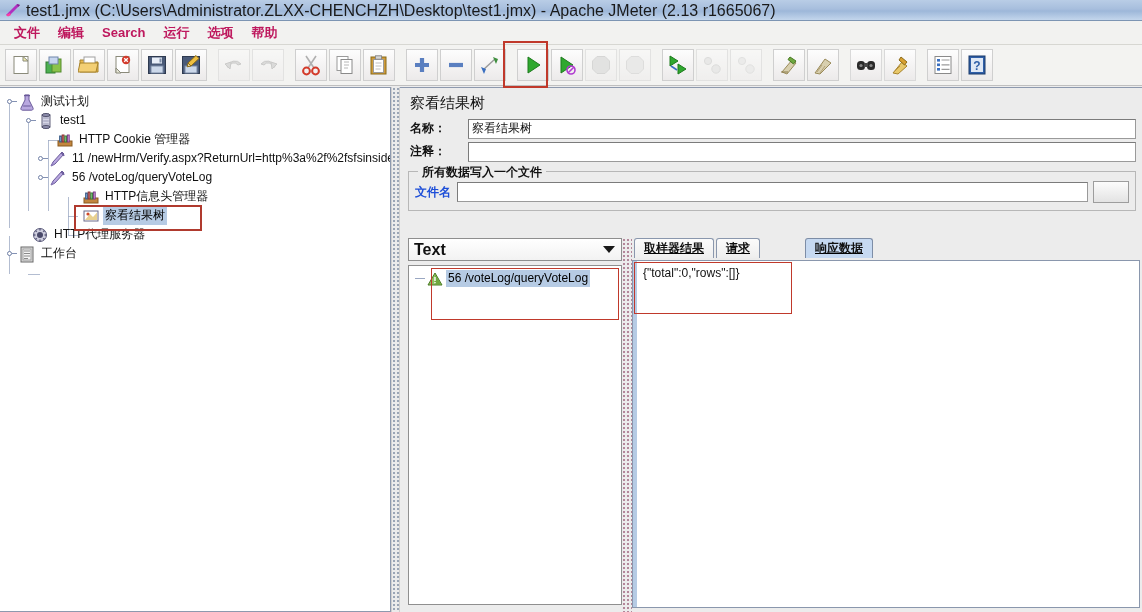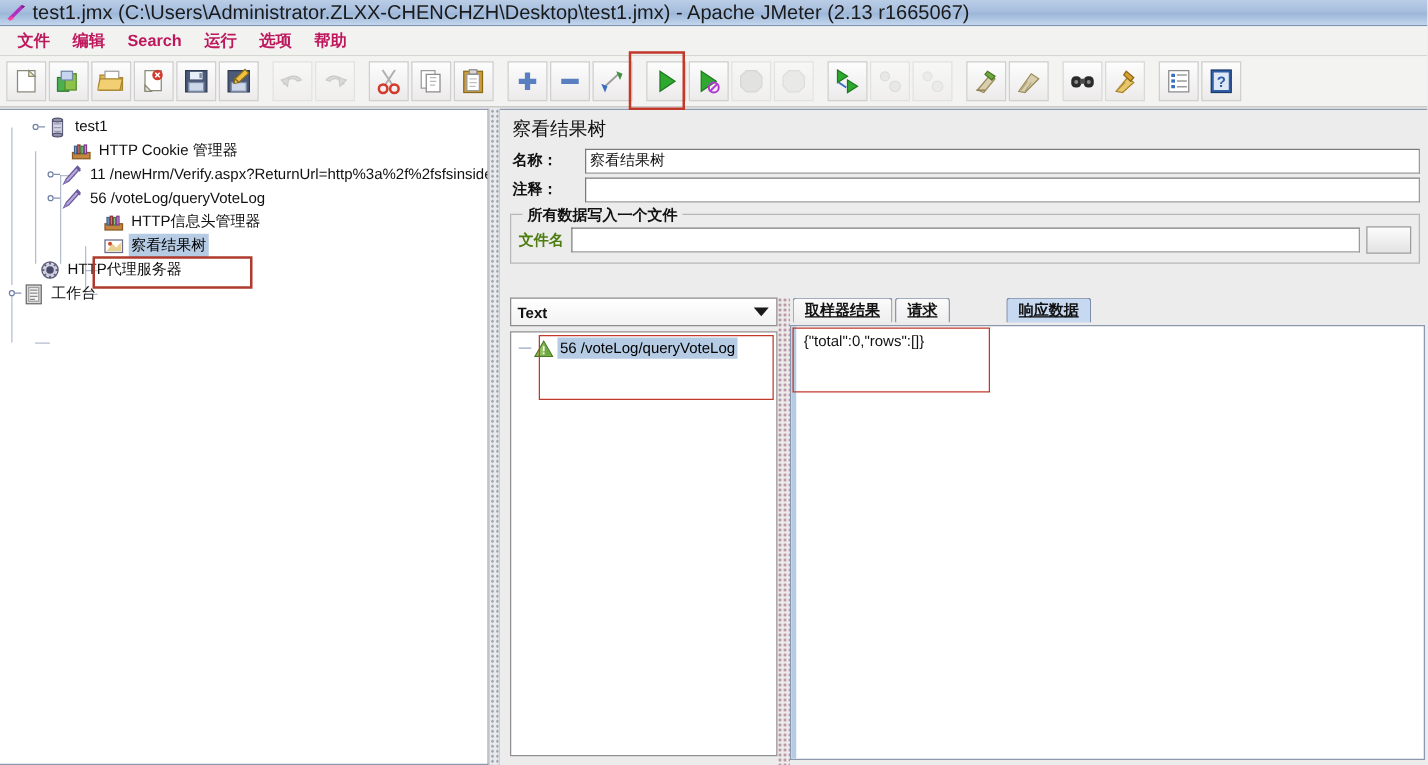--- a/index.html
+++ b/index.html
@@ -147,39 +147,39 @@
     position: relative;
     padding: 9px 6px 7px 6px;
     background: #ececec;
   }
   .groupbox > .legend {
     position: absolute; top: -8px; left: 9px;
     background: #ececec; padding: 0 4px;
     font-size: 12px; font-weight: bold; color: #111;
   }
   .filerow { display: flex; align-items: center; }
-  .filerow .flabel2 { font-size: 12px; font-weight: bold; color: #4d7c0f; margin-right: 6px; }
+  .filerow .flabel2 { font-size: 12px; font-weight: bold; color: #1d4ed8; margin-right: 6px; }
   .browsebtn {
     width: 36px; height: 22px; margin-left: 5px; flex: 0 0 auto;
     border: 1px solid #9d9d9d;
     background: linear-gradient(to bottom,#fcfcfc,#e3e3e3);
   }
 
   
   .bottomwrap {
     position: absolute; left: 0; top: 150px; width: 742px; height: 375px;
     display: flex;
   }
   .leftcol { width: 222px; flex: 0 0 auto; padding-left: 8px; position: relative; }
   .combo {
     height: 23px; border: 1px solid #8e8e8e;
     background: linear-gradient(to bottom,#ffffff,#f2f2f2);
     display: flex; align-items: center; justify-content: space-between;
     padding: 0 3px 0 5px;
-    font-size: 12px; color: #111; font-weight: bold;
+    font-size: 16px; color: #111; font-weight: bold;
   }
   .combo .arrow {
     width: 0; height: 0; border-left: 6px solid transparent;
     border-right: 6px solid transparent; border-top: 7px solid #1a1a1a;
     margin-right: 3px;
   }
   .resulttree {
     margin-top: 4px; height: 340px;
     background: #fff; border: 1px solid #8f8f8f;
     position: relative; overflow: hidden;
@@ -464,20 +464,34 @@
       <div class="vline" style="left:9px;  top:14px; height:126px;"></div>
       <div class="vline" style="left:28px; top:33px; height:90px;"></div>
       <div class="vline" style="left:48px; top:52px; height:71px;"></div>
       <div class="vline" style="left:68px; top:109px; height:38px;"></div>
       <div class="vline" style="left:9px;  top:148px; height:38px;"></div>
       <div class="hline" style="left:48px; top:52px; width:12px;"></div>
       <div class="hline" style="left:68px; top:128px; width:10px;"></div>
       <div class="hline" style="left:68px; top:147px; width:10px;"></div>
       <div class="hline" style="left:28px; top:186px; width:12px;"></div>
 
+      <div class="tnode" style="padding-left:2px;">
+        <span class="handle">
+            <span class="knob"></span>
+            <span class="stem"></span>
+          </span>
+        <span class="nicon">
+          <svg width="18" height="18" viewBox="0 0 18 18">
+              <path d="M7 2 h4 v5 l4 8 a1.5 1.5 0 0 1 -1.3 2.2 h-9.4 A1.5 1.5 0 0 1 3 15 l4 -8 Z" fill="#b9a8e0" stroke="#6a5a9a"></path>
+              <path d="M6 2.5 h6" stroke="#6a5a9a" stroke-width="1.4"></path>
+              <path d="M5.2 13 h7.6" stroke="#6a5a9a"></path>
+            </svg>
+        </span>
+        <span class="tlabel">测试计划</span>
+      </div>
 
       <div class="tnode" style="padding-left:21px;">
         <span class="handle">
             <span class="knob"></span>
             <span class="stem"></span>
           </span>
         <span class="nicon">
           <svg width="18" height="18" viewBox="0 0 18 18">
               <rect x="5" y="3" width="8" height="12" fill="#d6d6e6" stroke="#60607a"></rect>
               <ellipse cx="9" cy="3" rx="4" ry="1.5" fill="#8f8fae" stroke="#50506a"></ellipse>

